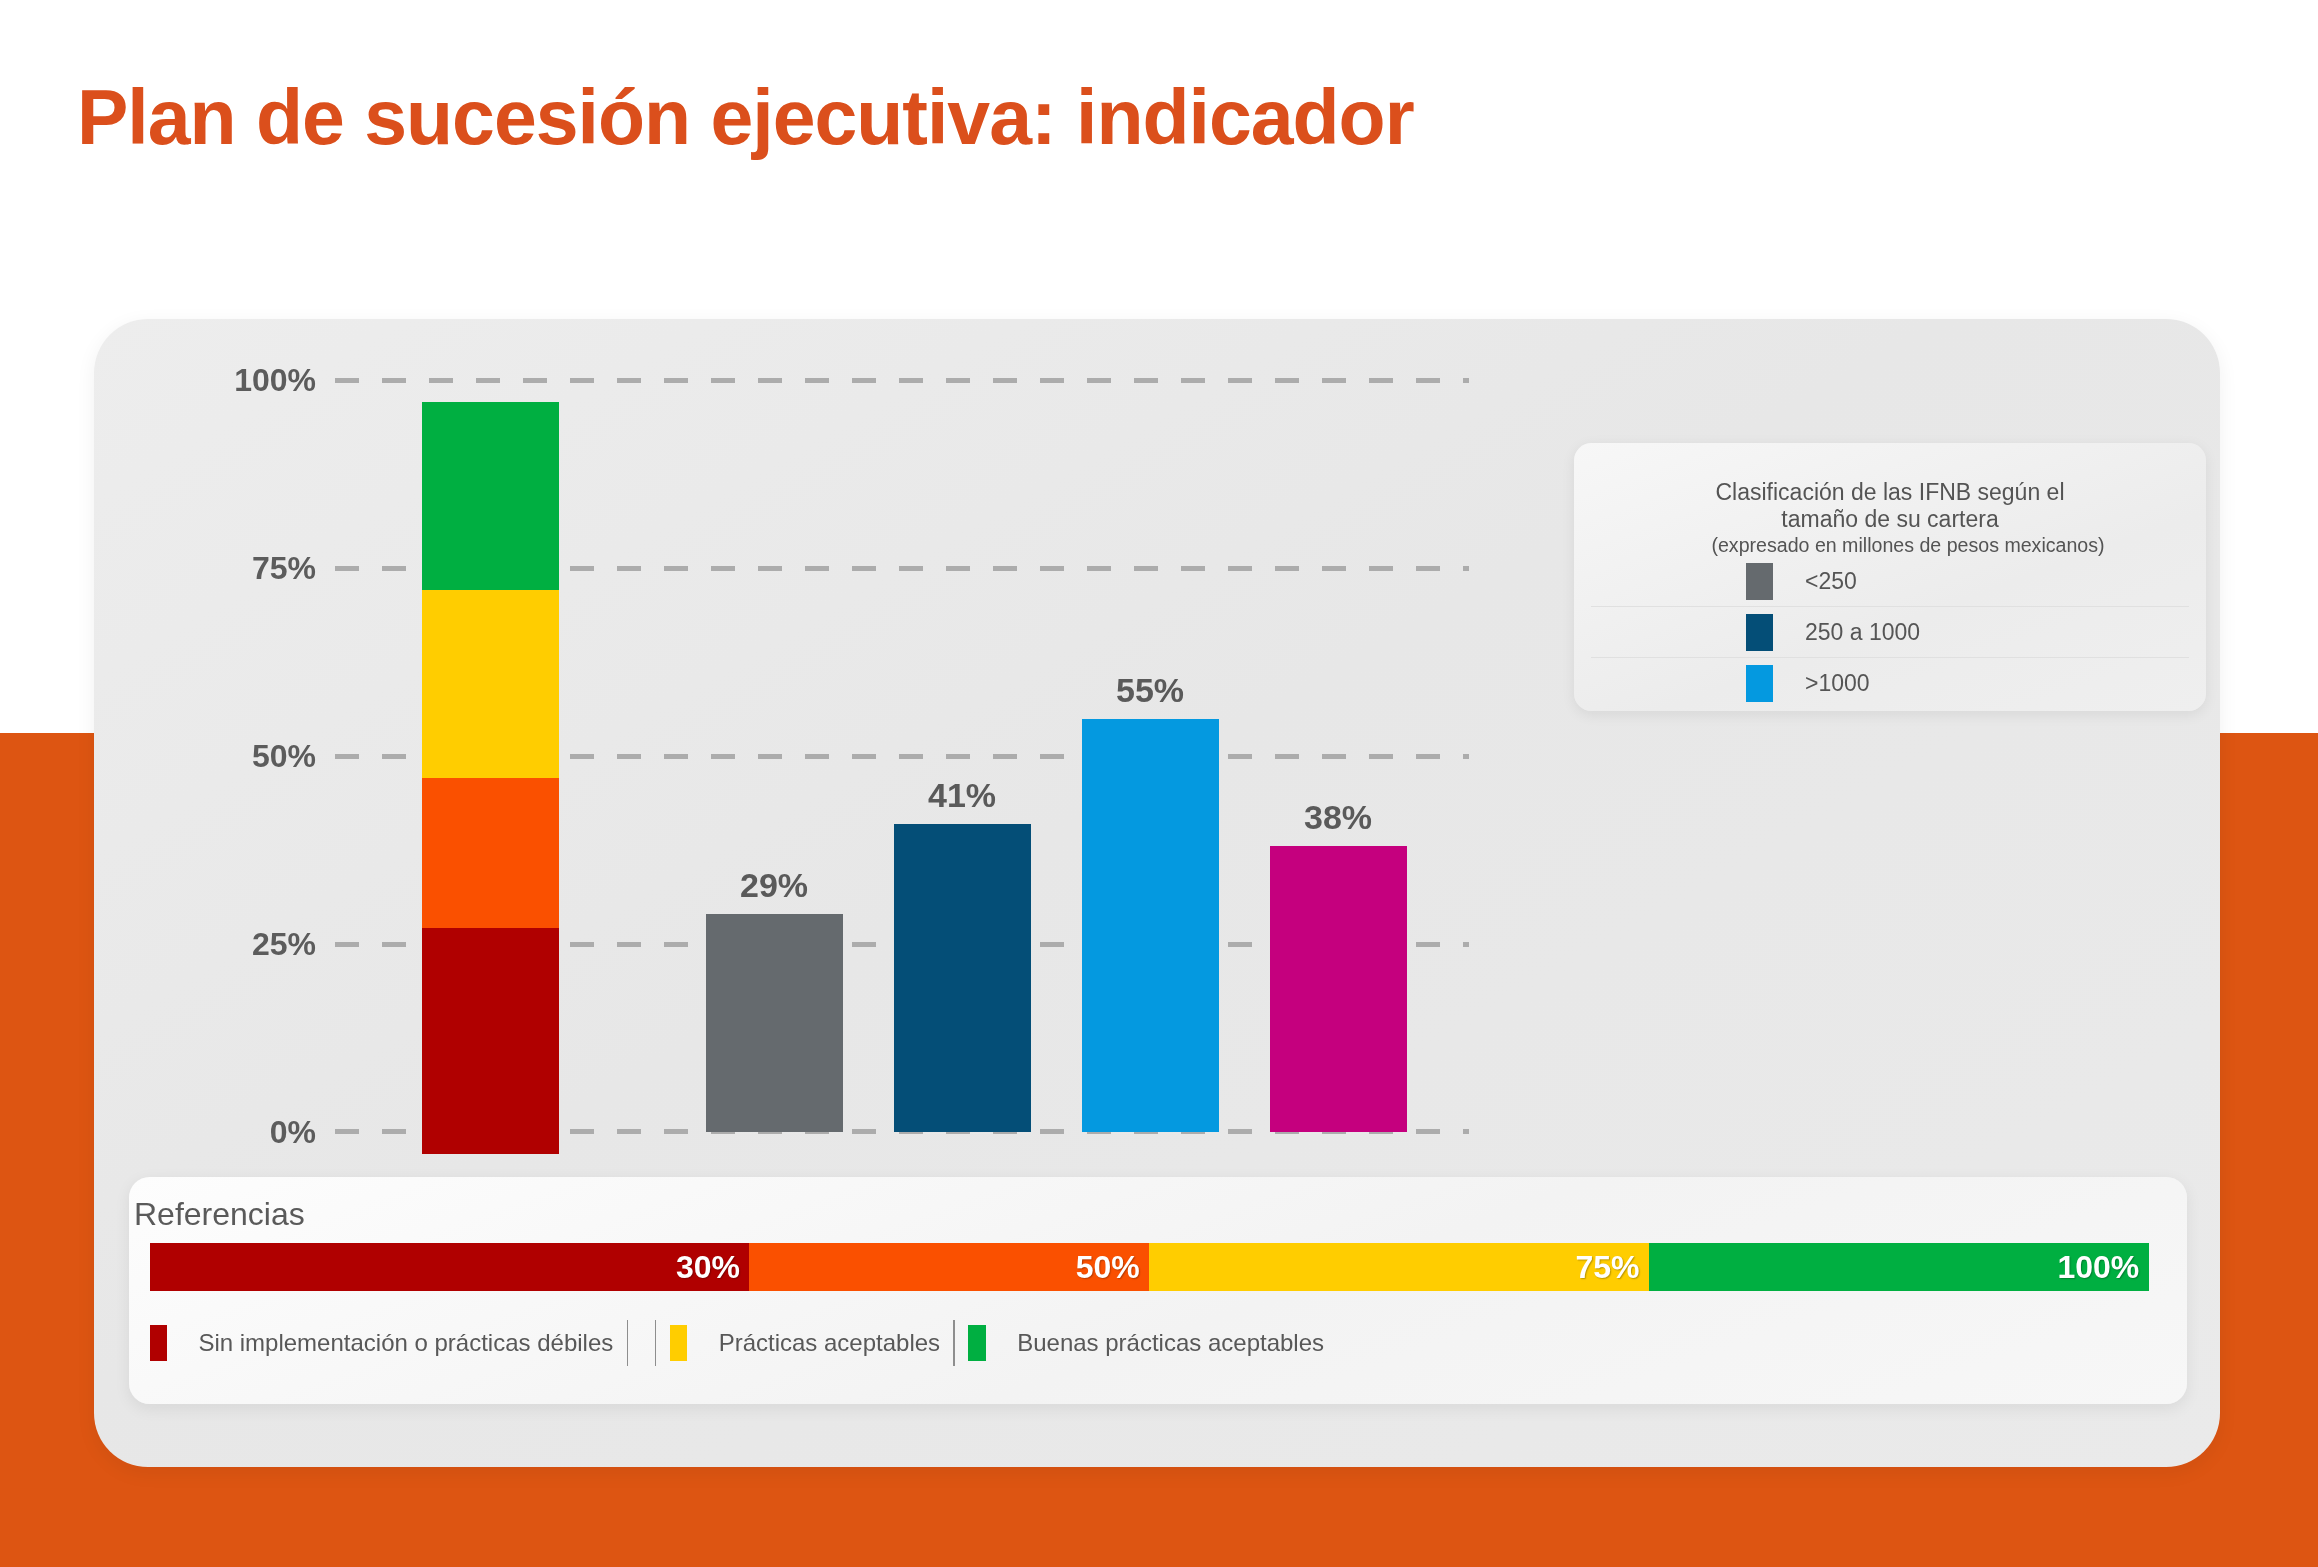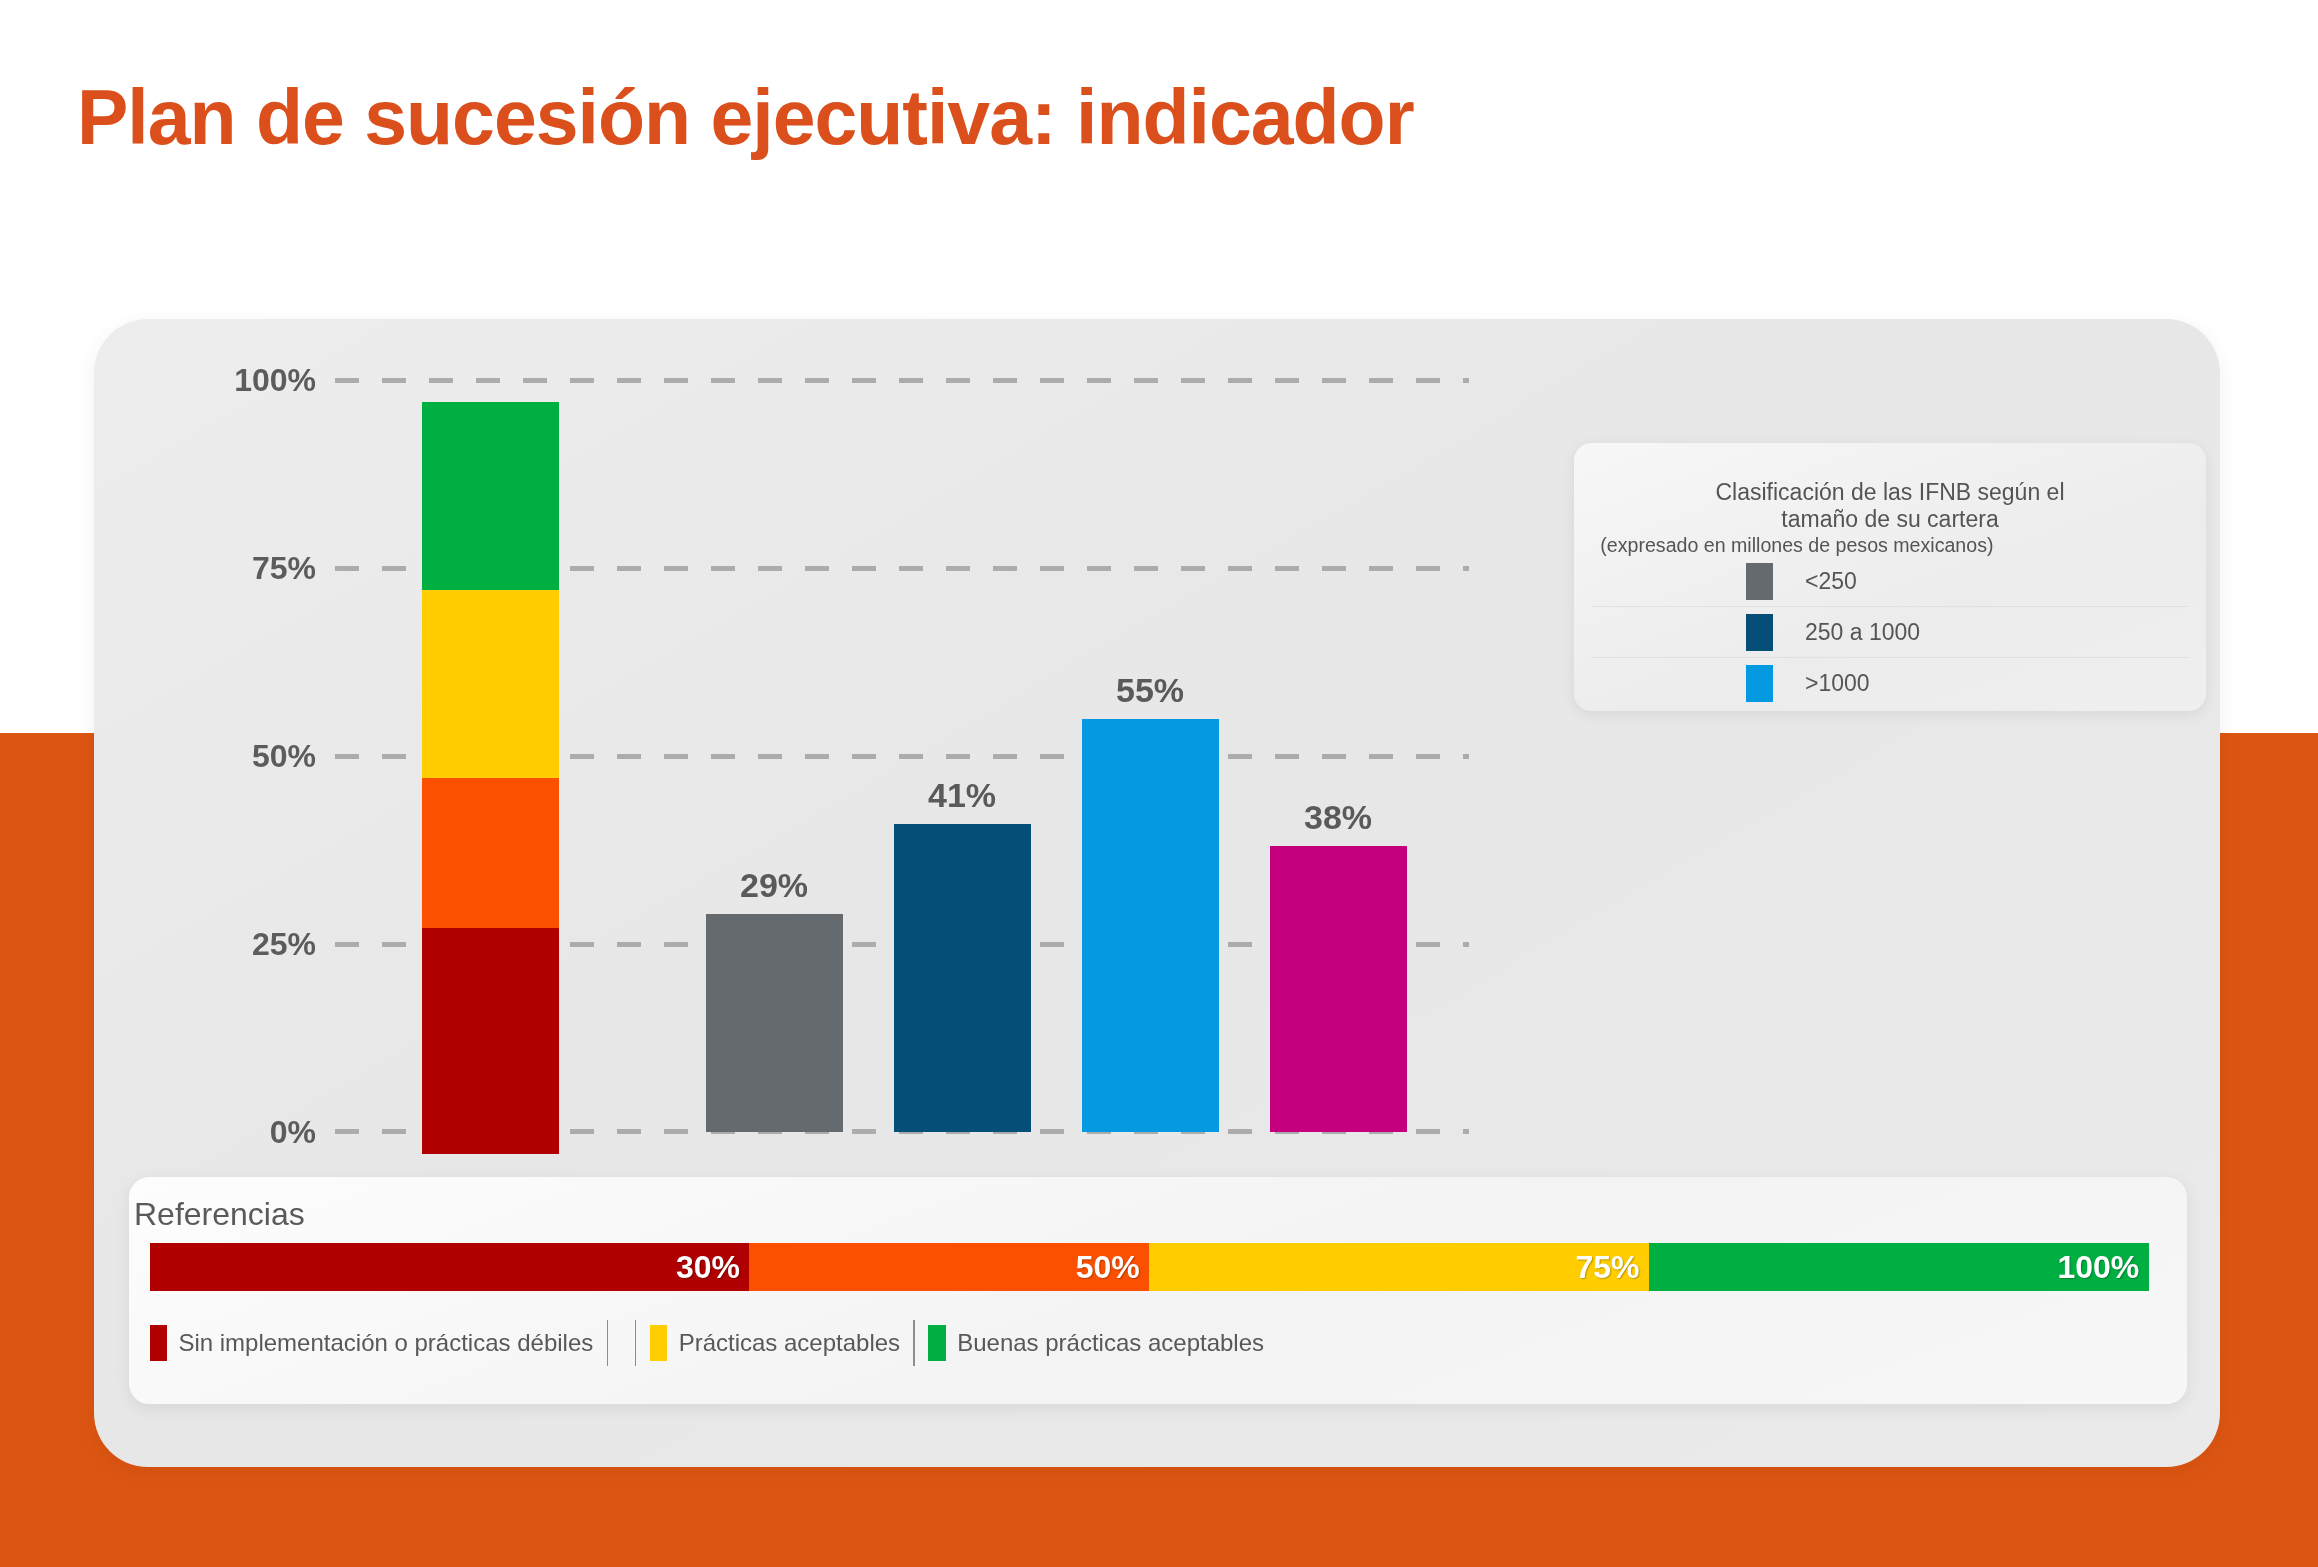--- a/index.html
+++ b/index.html
@@ -57,22 +57,22 @@
     background:linear-gradient(160deg,#F7F7F7 0%,#ECECEC 60%,#EFEFEF 100%);
     border-radius:17.5px;
     box-shadow:0 3.1px 13.4px rgba(0,0,0,0.07);
     padding:17px;
   }
   #legend-title{
     text-align:center;font-size:23px;color:#545454;
     line-height:1.18;padding:18.5px 20.6px 0 20.6px;
   }
   #legend-sub{
-    text-align:left;font-size:19.6px;color:#545454;
-    line-height:1.15;padding:1px 9.3px 0 9.3px;
+    text-align:center;font-size:19.6px;color:#545454;
+    line-height:1.15;padding:1px 9.3px 0 9.3px;margin-left:36px;
   }
   .legend-row{
     display:flex;align-items:center;height:50px;
     border-top:1px solid #E0E0E0;
   }
   .legend-row:first-of-type{border-top:none;}
   .legend-swatch{
     width:27px;height:37px;margin-left:155px;flex:0 0 auto;
   }
   .legend-label{
@@ -98,21 +98,21 @@
   }
   .scale-seg span{
     position:absolute;right:9.3px;top:50%;transform:translateY(-50%);
     color:#ffffff;font-size:32px;font-weight:bold;
     text-shadow:1px 1.5px 1.5px rgba(0,0,0,0.28);
   }
   #scale-legend{
     position:absolute;left:20.6px;top:137px;width:1999px;height:57px;
     display:flex;align-items:center;
   }
-  .sl-item{display:flex;align-items:center;}
+  .sl-item{display:flex;align-items:center;gap:20px;}
   .sl-swatch{width:17.5px;height:36px;flex:0 0 auto;}
   .sl-label{font-size:24px;color:#585858;margin-left:11.3px;white-space:nowrap;}
   .sl-div{
     width:1.5px;height:46px;background:#8E8E8E;margin:0 13.4px;flex:0 0 auto;
   }
 </style>
 </head>
 <body>
 
 <div id="orange-band"></div>

